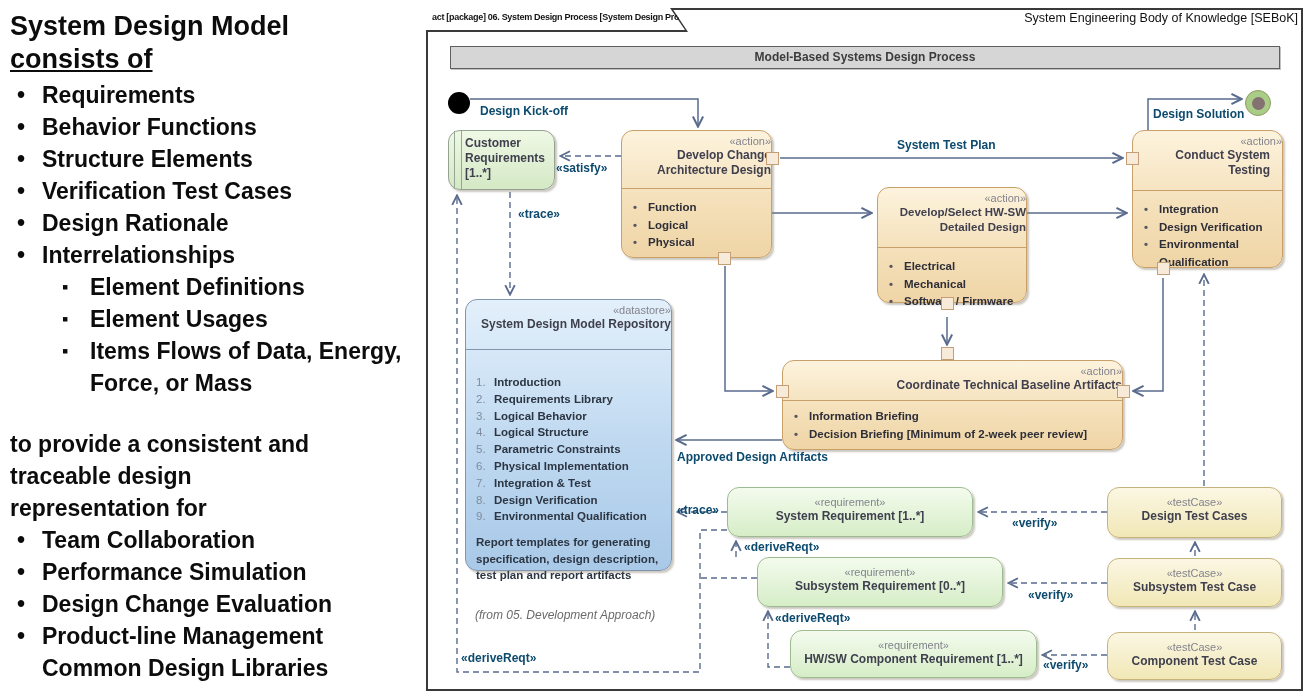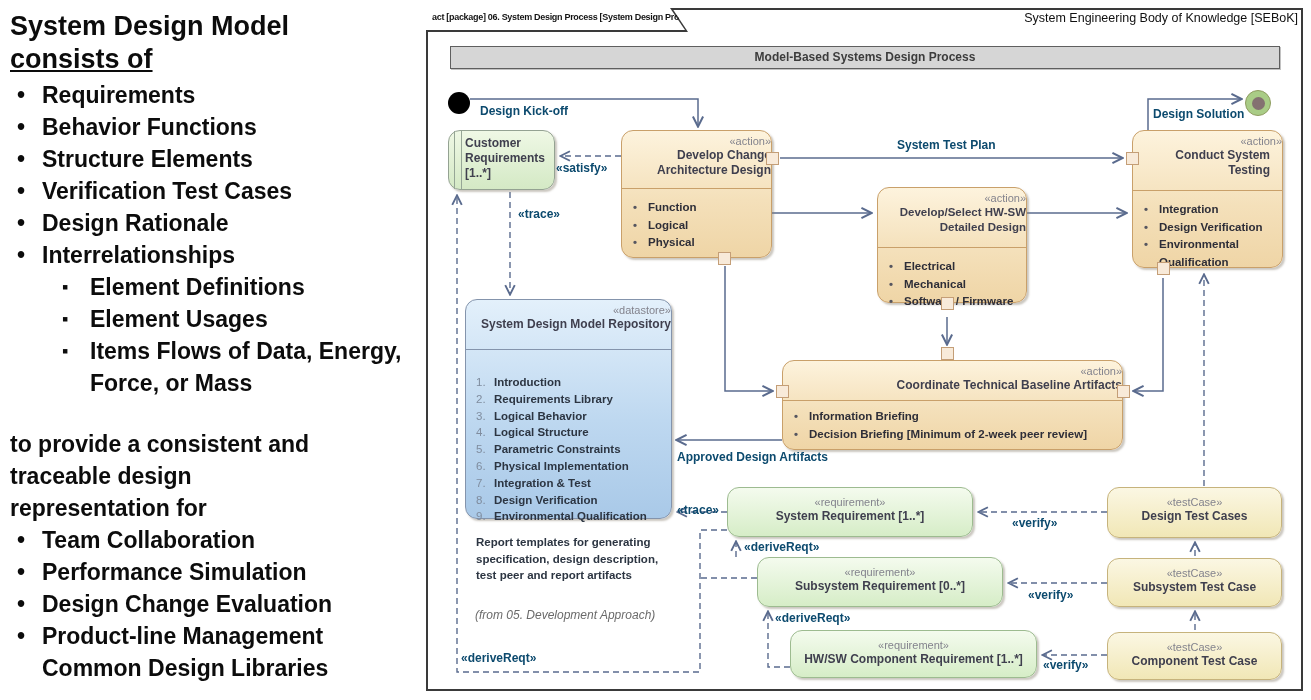--- a/index.html
+++ b/index.html
@@ -195,21 +195,21 @@
   <div class="hd" style="height:35px;">
     <div class="stereo">«action»</div>
     <div class="nm">Coordinate Technical Baseline Artifacts</div>
   </div>
   <div class="items" style="padding-top:7px;">
     <div>Information Briefing</div>
     <div>Decision Briefing [Minimum of 2-week peer review]</div>
   </div>
 </div>
 
-<div class="node datastore" style="left:465px;top:299px;width:207px;height:220px;">
+<div class="node datastore" style="left:465px;top:299px;width:207px;height:272px;">
   <div class="hd" style="height:45px;">
     <div class="stereo">«datastore»</div>
     <div class="nm">System Design Model Repository</div>
   </div>
   <div class="ds-body">
     <div class="ds-row">
         <span class="n">1.</span>
         <span class="t">Introduction</span>
       </div>
     <div class="ds-row">
@@ -237,21 +237,21 @@
         <span class="t">Integration &amp; Test</span>
       </div>
     <div class="ds-row">
         <span class="n">8.</span>
         <span class="t">Design Verification</span>
       </div>
     <div class="ds-row">
         <span class="n">9.</span>
         <span class="t">Environmental Qualification</span>
       </div>
-    <div class="ds-note">Report templates for generating specification, design description, test peer and report artifacts</div>
+    <div class="ds-note">Report templates for generating specification, design description, test plan and report artifacts</div>
   </div>
 </div>
 <div class="from-note" style="left:475px;top:608px;">(from 05. Development Approach)</div>
 
 <div class="node reqbox twoRow" style="left:727px;top:487px;width:246px;height:50px;">
   <div class="stereo">«requirement»</div>
   <div class="nm">System Requirement [1..*]</div>
 </div>
 <div class="node reqbox twoRow" style="left:757px;top:557px;width:246px;height:50px;">
   <div class="stereo">«requirement»</div>

